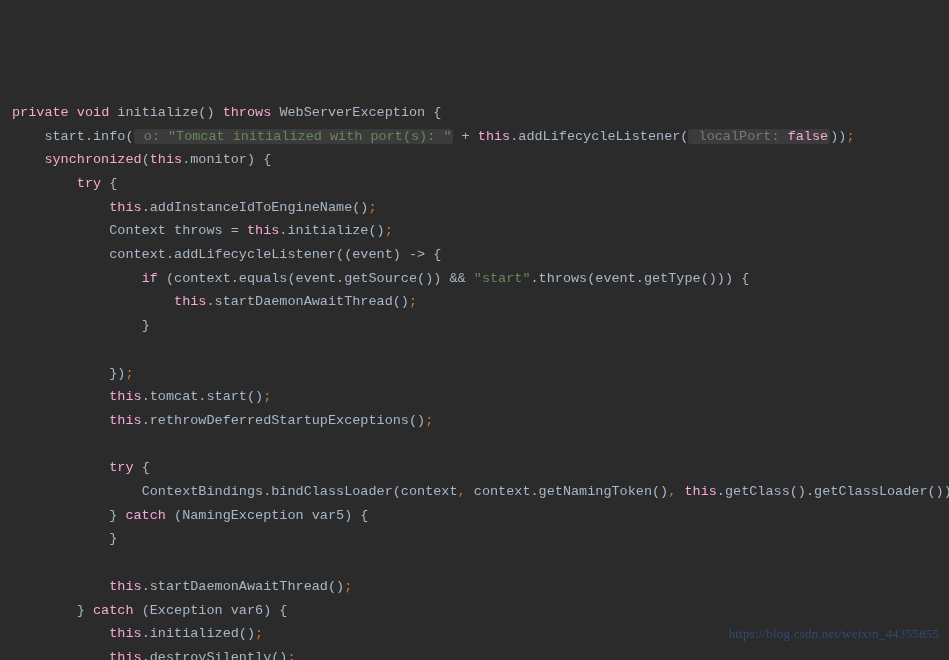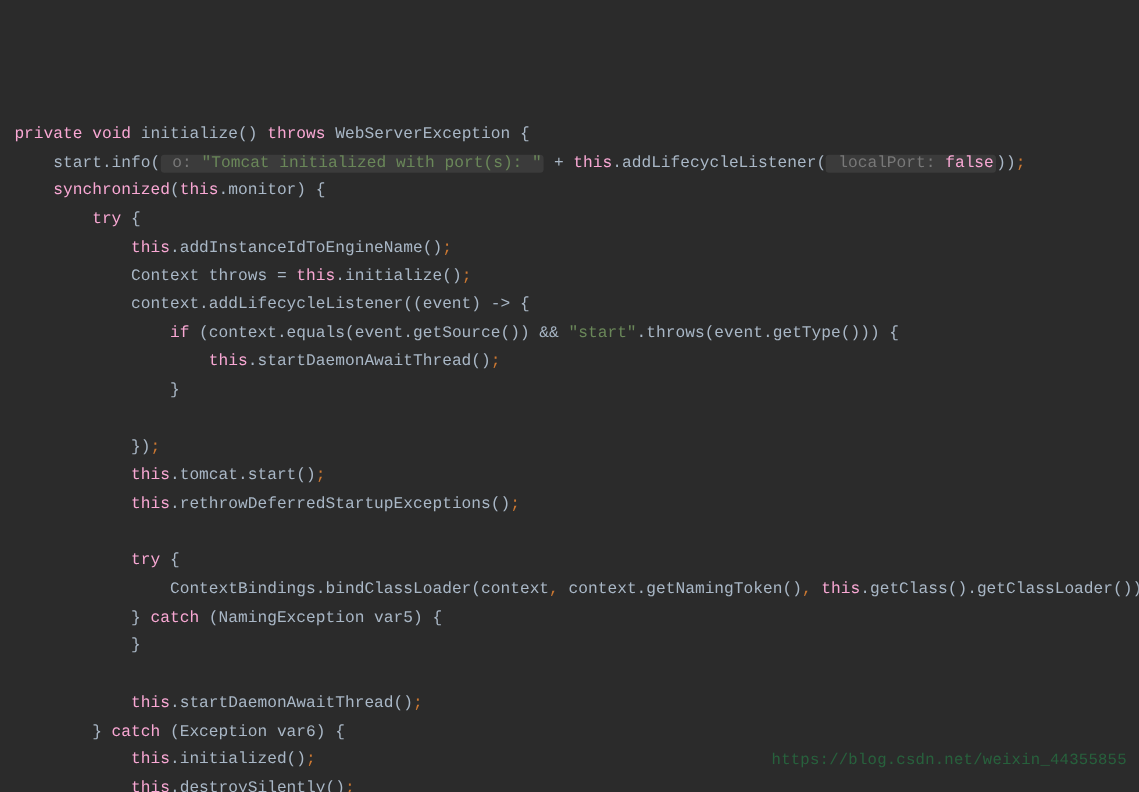--- a/index.html
+++ b/index.html
@@ -19,22 +19,22 @@
   }
   .kw   { color: #f9a8d4; }       
   .str  { color: #6a8759; } 
   .op   { color: #cc7832; }
   .hint { color: #787878; }       
   .hintbox { background: #3b3b3b; border-radius: 3px; padding: 0 2px; color: #787878; }
   .watermark {
     position: absolute;
     bottom: 14px;
     right: 10px;
-    color: #22c55e;
-    font-family: Liberation Mono, monospace;
+    color: #3b82f6;
+    font-family: Liberation Serif, serif;
     font-size: 13px;
     opacity: 0.35;
     letter-spacing: 0.2px;
   }
 </style>
 </head>
 <body>
 
 
 

